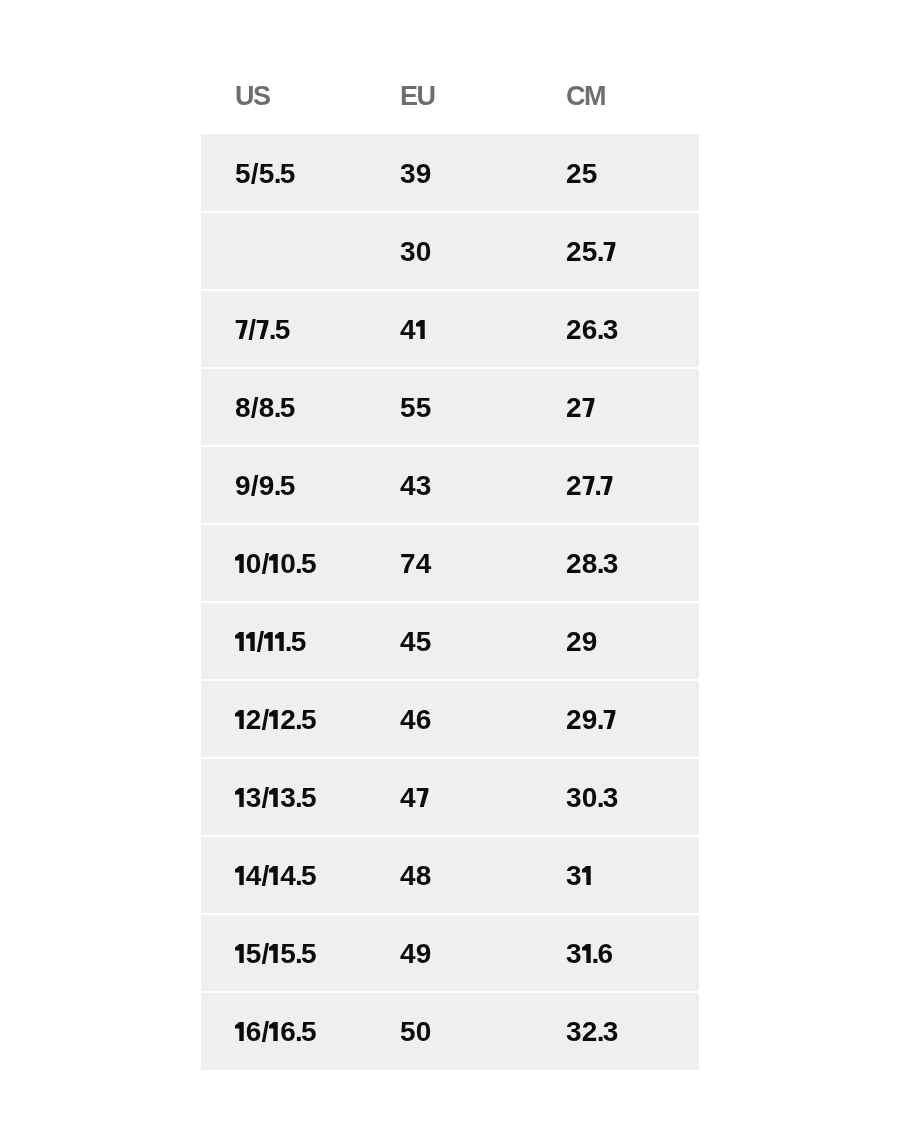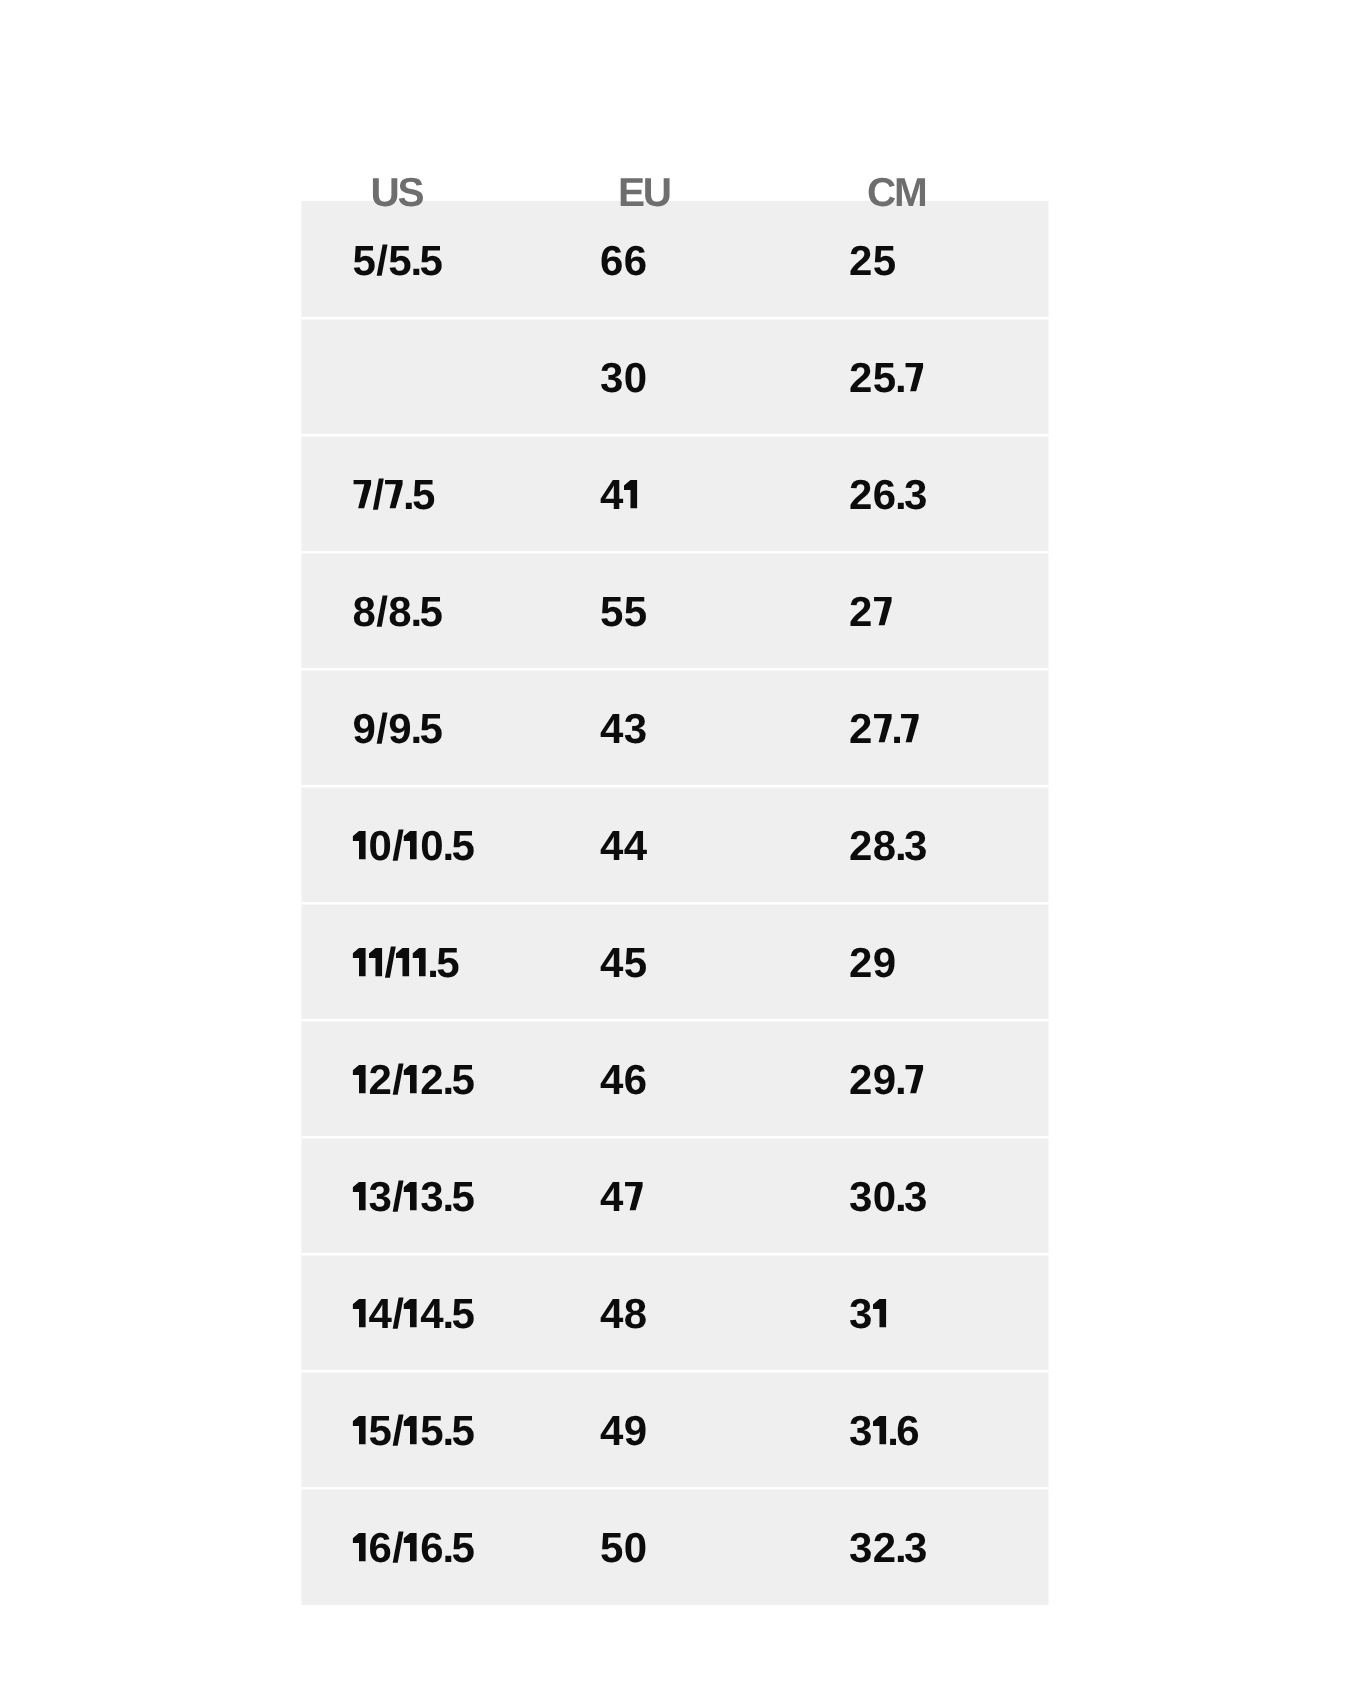--- a/index.html
+++ b/index.html
@@ -31,25 +31,24 @@
   .table-bg {
     position: absolute;
     left: 0;
     top: 0;
     width: 498px;
     height: 936px;
     background: #efefef;
   }
   .header-row {
     position: absolute;
-    left: 12px;
+    left: 0;
     top: -48.5px;
     width: 498px;
     height: 20px;
-    margin-top: 32px;
   }
   .header-cell {
     position: absolute;
     top: 0;
     color: #6e6e6e;
     font-size: 27px;
     font-weight: 700;
     letter-spacing: -1.5px;
     line-height: 20px;
     white-space: nowrap;
@@ -100,21 +99,21 @@
   <div class="size-table">
     <div class="table-bg"></div>
     <div class="header-row">
       <div class="header-cell" style="left:33.6px">US</div>
       <div class="header-cell" style="left:199px">EU</div>
       <div class="header-cell" style="left:365px">CM</div>
     </div>
     <div class="table-body">
       <div class="row" style="top:0px">
         <div class="cell" style="left:33.5px">5/5<span class="dot">.</span>5</div>
-        <div class="cell" style="left:198.7px">66</div>
+        <div class="cell" style="left:198.7px">39</div>
         <div class="cell" style="left:364.7px">25</div>
       </div>
       <div class="row" style="top:78px">
         <div class="cell" style="left:198.7px">30</div>
         <div class="cell" style="left:364.7px">25<span class="dot">.</span><svg class="glyph glyph-7" viewBox="0 0 133 190" preserveAspectRatio="none">
               <title>7</title>
               <path d="M7,0 L124,0 L124,29 L77,190 L37,190 L79,29 L7,29 Z" fill="currentColor"></path>
             </svg></div>
       </div>
       <div class="row" style="top:156px">
@@ -151,21 +150,21 @@
             </svg></div>
       </div>
       <div class="row" style="top:390px">
         <div class="cell" style="left:33.5px"><svg class="glyph glyph-1" viewBox="0 0 104 190" preserveAspectRatio="none">
               <title>1</title>
               <path d="M42,0 L85,0 L85,190 L42,190 L42,66 L0,66 L0,36 Z" fill="currentColor"></path>
             </svg>0/<svg class="glyph glyph-1" viewBox="0 0 104 190" preserveAspectRatio="none">
               <title>1</title>
               <path d="M42,0 L85,0 L85,190 L42,190 L42,66 L0,66 L0,36 Z" fill="currentColor"></path>
             </svg>0<span class="dot">.</span>5</div>
-        <div class="cell" style="left:198.7px">44</div>
+        <div class="cell" style="left:198.7px">74</div>
         <div class="cell" style="left:364.7px">28<span class="dot">.</span>3</div>
       </div>
       <div class="row" style="top:468px">
         <div class="cell" style="left:33.5px"><svg class="glyph glyph-1" viewBox="0 0 104 190" preserveAspectRatio="none">
               <title>1</title>
               <path d="M42,0 L85,0 L85,190 L42,190 L42,66 L0,66 L0,36 Z" fill="currentColor"></path>
             </svg><svg class="glyph glyph-1" viewBox="0 0 104 190" preserveAspectRatio="none">
               <title>1</title>
               <path d="M42,0 L85,0 L85,190 L42,190 L42,66 L0,66 L0,36 Z" fill="currentColor"></path>
             </svg>/<svg class="glyph glyph-1" viewBox="0 0 104 190" preserveAspectRatio="none">

